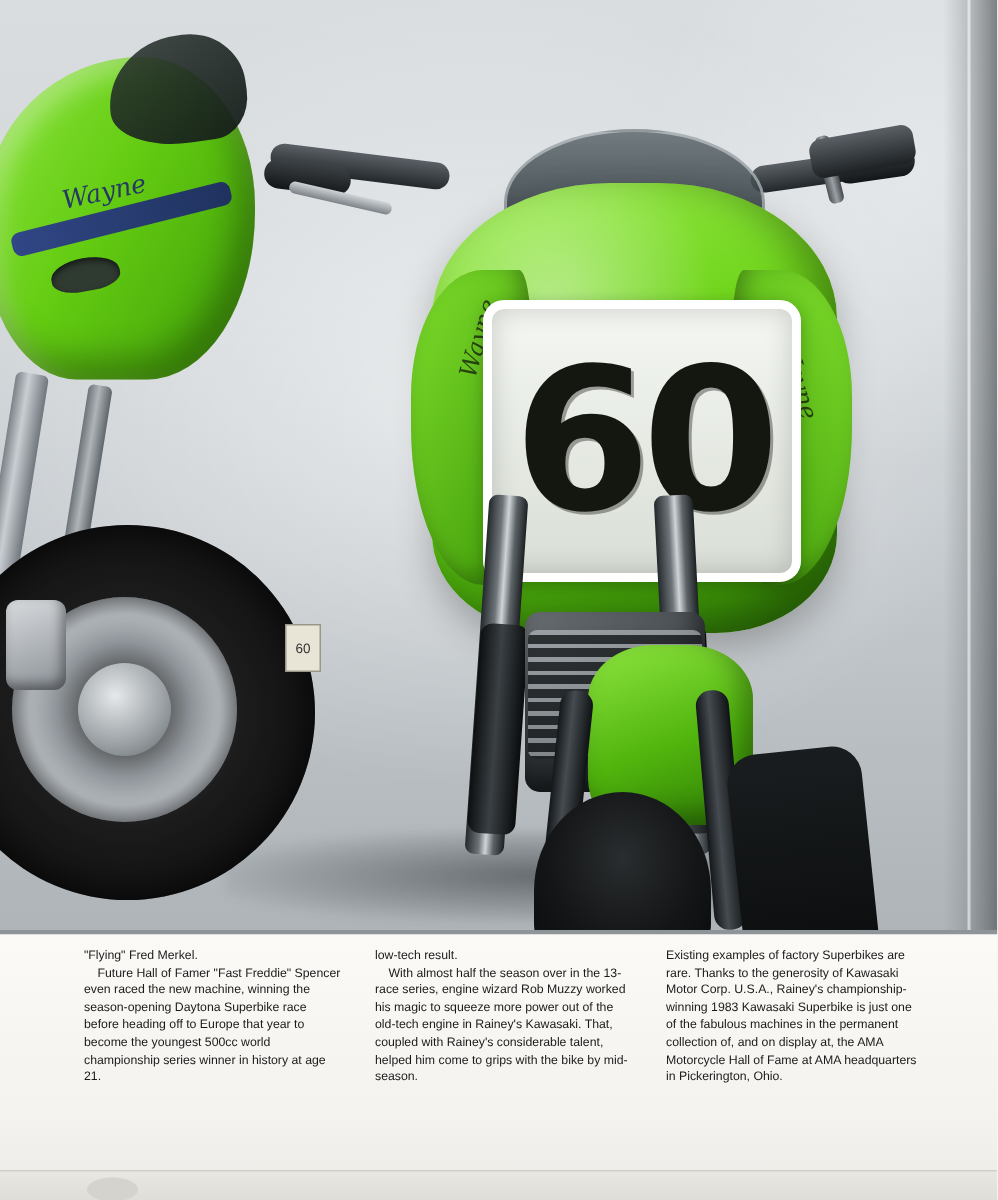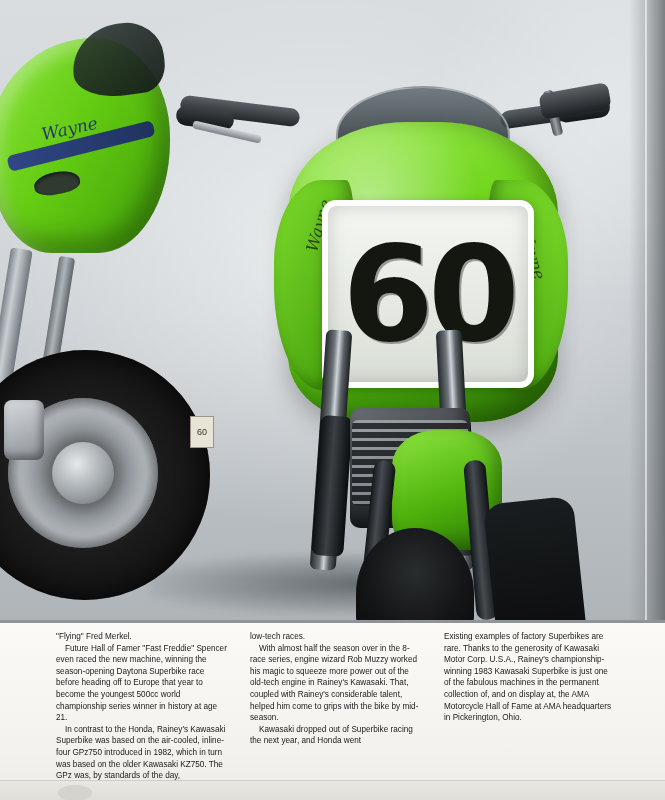--- a/index.html
+++ b/index.html
@@ -444,27 +444,25 @@
     <div class="edge-line"></div>
   </div>
 
   <div class="text-area">
     <div class="paper-tint"></div>
     <div class="columns">
 
       <div class="col">
         <p>"Flying" Fred Merkel.</p>
         <p>Future Hall of Famer "Fast Freddie" Spencer even raced the new machine, winning the season-opening Daytona Superbike race before heading off to Europe that year to become the youngest 500cc world championship series winner in history at age 21.</p>
-        <p>In contrast to the Honda, Rainey's Kawasaki Superbike was based on the air-cooled, inline-four GPz750 introduced in 1982, which in turn was based on the older Kawasaki KZ750. The GPz was, by standards of the day,</p>
       </div>
 
       <div class="col">
-        <p>low-tech races.</p>
-        <p>With almost half the season over in the 8-race series, engine wizard Rob Muzzy worked his magic to squeeze more power out of the old-tech engine in Rainey's Kawasaki. That, coupled with Rainey's considerable talent, helped him come to grips with the bike by mid-season.</p>
-        <p>Kawasaki dropped out of Superbike racing the next year, and Honda went</p>
+        <p>low-tech result.</p>
+        <p>With almost half the season over in the 13-race series, engine wizard Rob Muzzy worked his magic to squeeze more power out of the old-tech engine in Rainey's Kawasaki. That, coupled with Rainey's considerable talent, helped him come to grips with the bike by mid-season.</p>
       </div>
 
       <div class="col">
         <p>Existing examples of factory Superbikes are rare. Thanks to the generosity of Kawasaki Motor Corp. U.S.A., Rainey's championship-winning 1983 Kawasaki Superbike is just one of the fabulous machines in the permanent collection of, and on display at, the AMA Motorcycle Hall of Fame at AMA headquarters in Pickerington, Ohio.</p>
       </div>
 
     </div>
     <div class="bottom-strip"></div>
     <div class="folio-dot"></div>
   </div>

